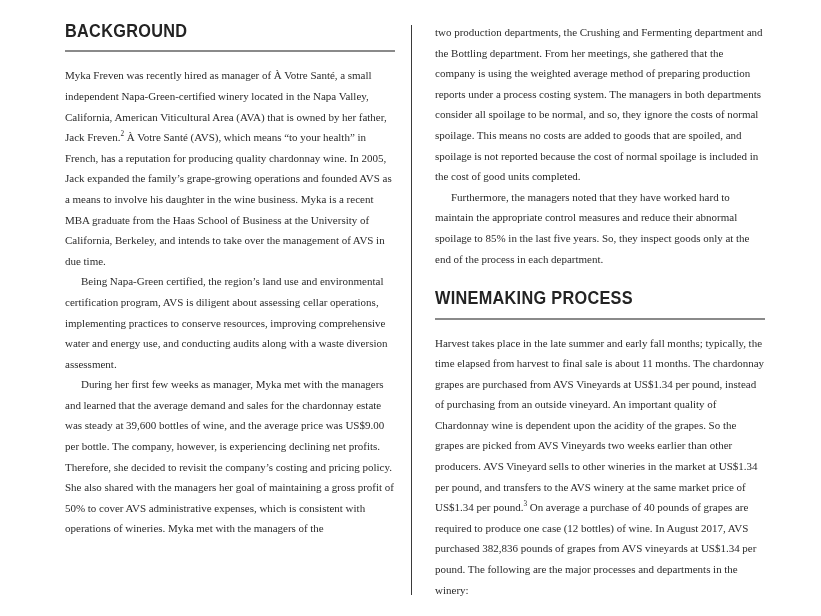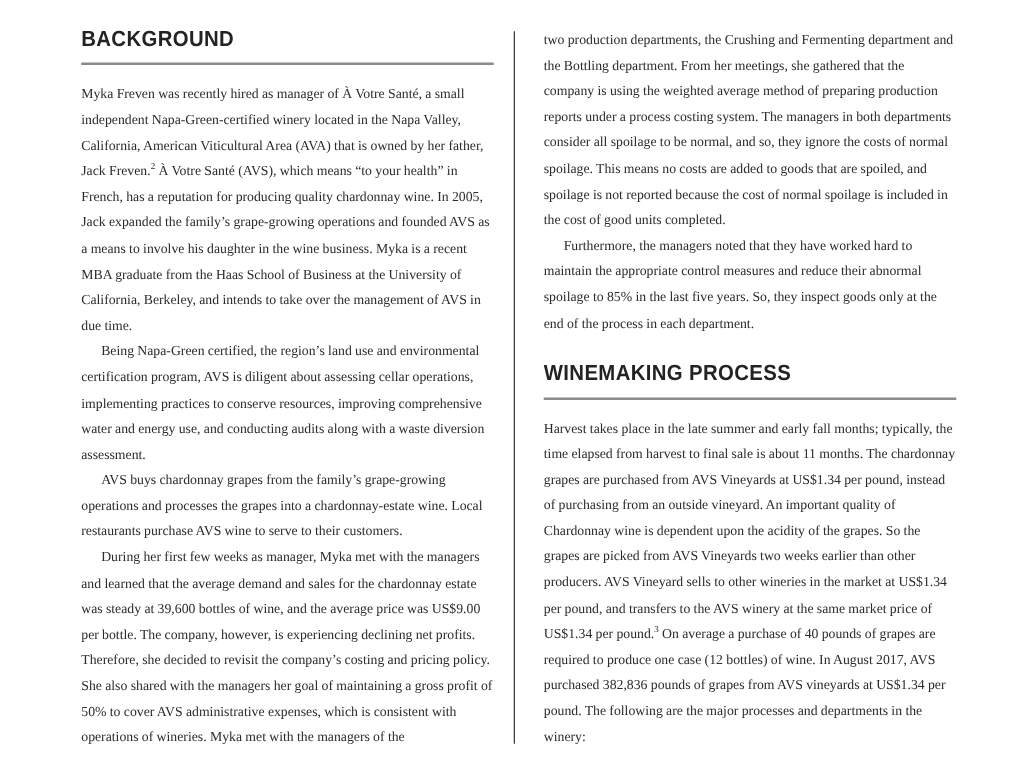--- a/index.html
+++ b/index.html
@@ -101,21 +101,20 @@
 <div class="page">
   <div class="columns">
 
     <div class="col-divider" style="background: rgb(58, 58, 58);"></div>
 
     <div class="column column-left">
         <h2 class="section-heading">BACKGROUND</h2>
         <div class="heading-rule" style="background: rgb(138, 138, 138);"></div>
         <p class="body-text"><span>Myka Freven was recently hired as manager of À Votre Santé, a small independent Napa-Green-certified winery located in the Napa Valley, California, American Viticultural Area (AVA) that is owned by her father, Jack Freven.</span><sup>2</sup><span> À Votre Santé (AVS), which means “to your health” in French, has a reputation for producing quality chardonnay wine. In 2005, Jack expanded the family’s grape-growing operations and founded AVS as a means to involve his daughter in the wine business. Myka is a recent MBA graduate from the Haas School of Business at the University of California, Berkeley, and intends to take over the management of AVS in due time.</span></p>
         <p class="body-text indent"><span>Being Napa-Green certified, the region’s land use and environmental certification program, AVS is diligent about assessing cellar operations, implementing practices to conserve resources, improving comprehensive water and energy use, and conducting audits along with a waste diversion assessment.</span></p>
-        <p class="body-text indent"><span>AVS buys chardonnay grapes from the family’s grape-growing operations and processes the grapes into a chardonnay-estate wine. Local restaurants purchase AVS wine to serve to their customers.</span></p>
         <p class="body-text indent"><span>During her first few weeks as manager, Myka met with the managers and learned that the average demand and sales for the chardonnay estate was steady at 39,600 bottles of wine, and the average price was US$9.00 per bottle. The company, however, is experiencing declining net profits. Therefore, she decided to revisit the company’s costing and pricing policy. She also shared with the managers her goal of maintaining a gross profit of 50% to cover AVS administrative expenses, which is consistent with operations of wineries. Myka met with the managers of the</span></p>
       </div>
     <div class="column column-right">
         <p class="body-text"><span>two production departments, the Crushing and Fermenting department and the Bottling department. From her meetings, she gathered that the company is using the weighted average method of preparing production reports under a process costing system. The managers in both departments consider all spoilage to be normal, and so, they ignore the costs of normal spoilage. This means no costs are added to goods that are spoiled, and spoilage is not reported because the cost of normal spoilage is included in the cost of good units completed.</span></p>
         <p class="body-text indent"><span>Furthermore, the managers noted that they have worked hard to maintain the appropriate control measures and reduce their abnormal spoilage to 85% in the last five years. So, they inspect goods only at the end of the process in each department.</span></p>
         <div class="heading-block-spacer"></div>
         <h2 class="section-heading">WINEMAKING PROCESS</h2>
         <div class="heading-rule" style="background: rgb(138, 138, 138);"></div>
         <p class="body-text"><span>Harvest takes place in the late summer and early fall months; typically, the time elapsed from harvest to final sale is about 11 months. The chardonnay grapes are purchased from AVS Vineyards at US$1.34 per pound, instead of purchasing from an outside vineyard. An important quality of Chardonnay wine is dependent upon the acidity of the grapes. So the grapes are picked from AVS Vineyards two weeks earlier than other producers. AVS Vineyard sells to other wineries in the market at US$1.34 per pound, and transfers to the AVS winery at the same market price of US$1.34 per pound.</span><sup>3</sup><span> On average a purchase of 40 pounds of grapes are required to produce one case (12 bottles) of wine. In August 2017, AVS purchased 382,836 pounds of grapes from AVS vineyards at US$1.34 per pound. The following are the major processes and departments in the winery:</span></p>
       </div>

